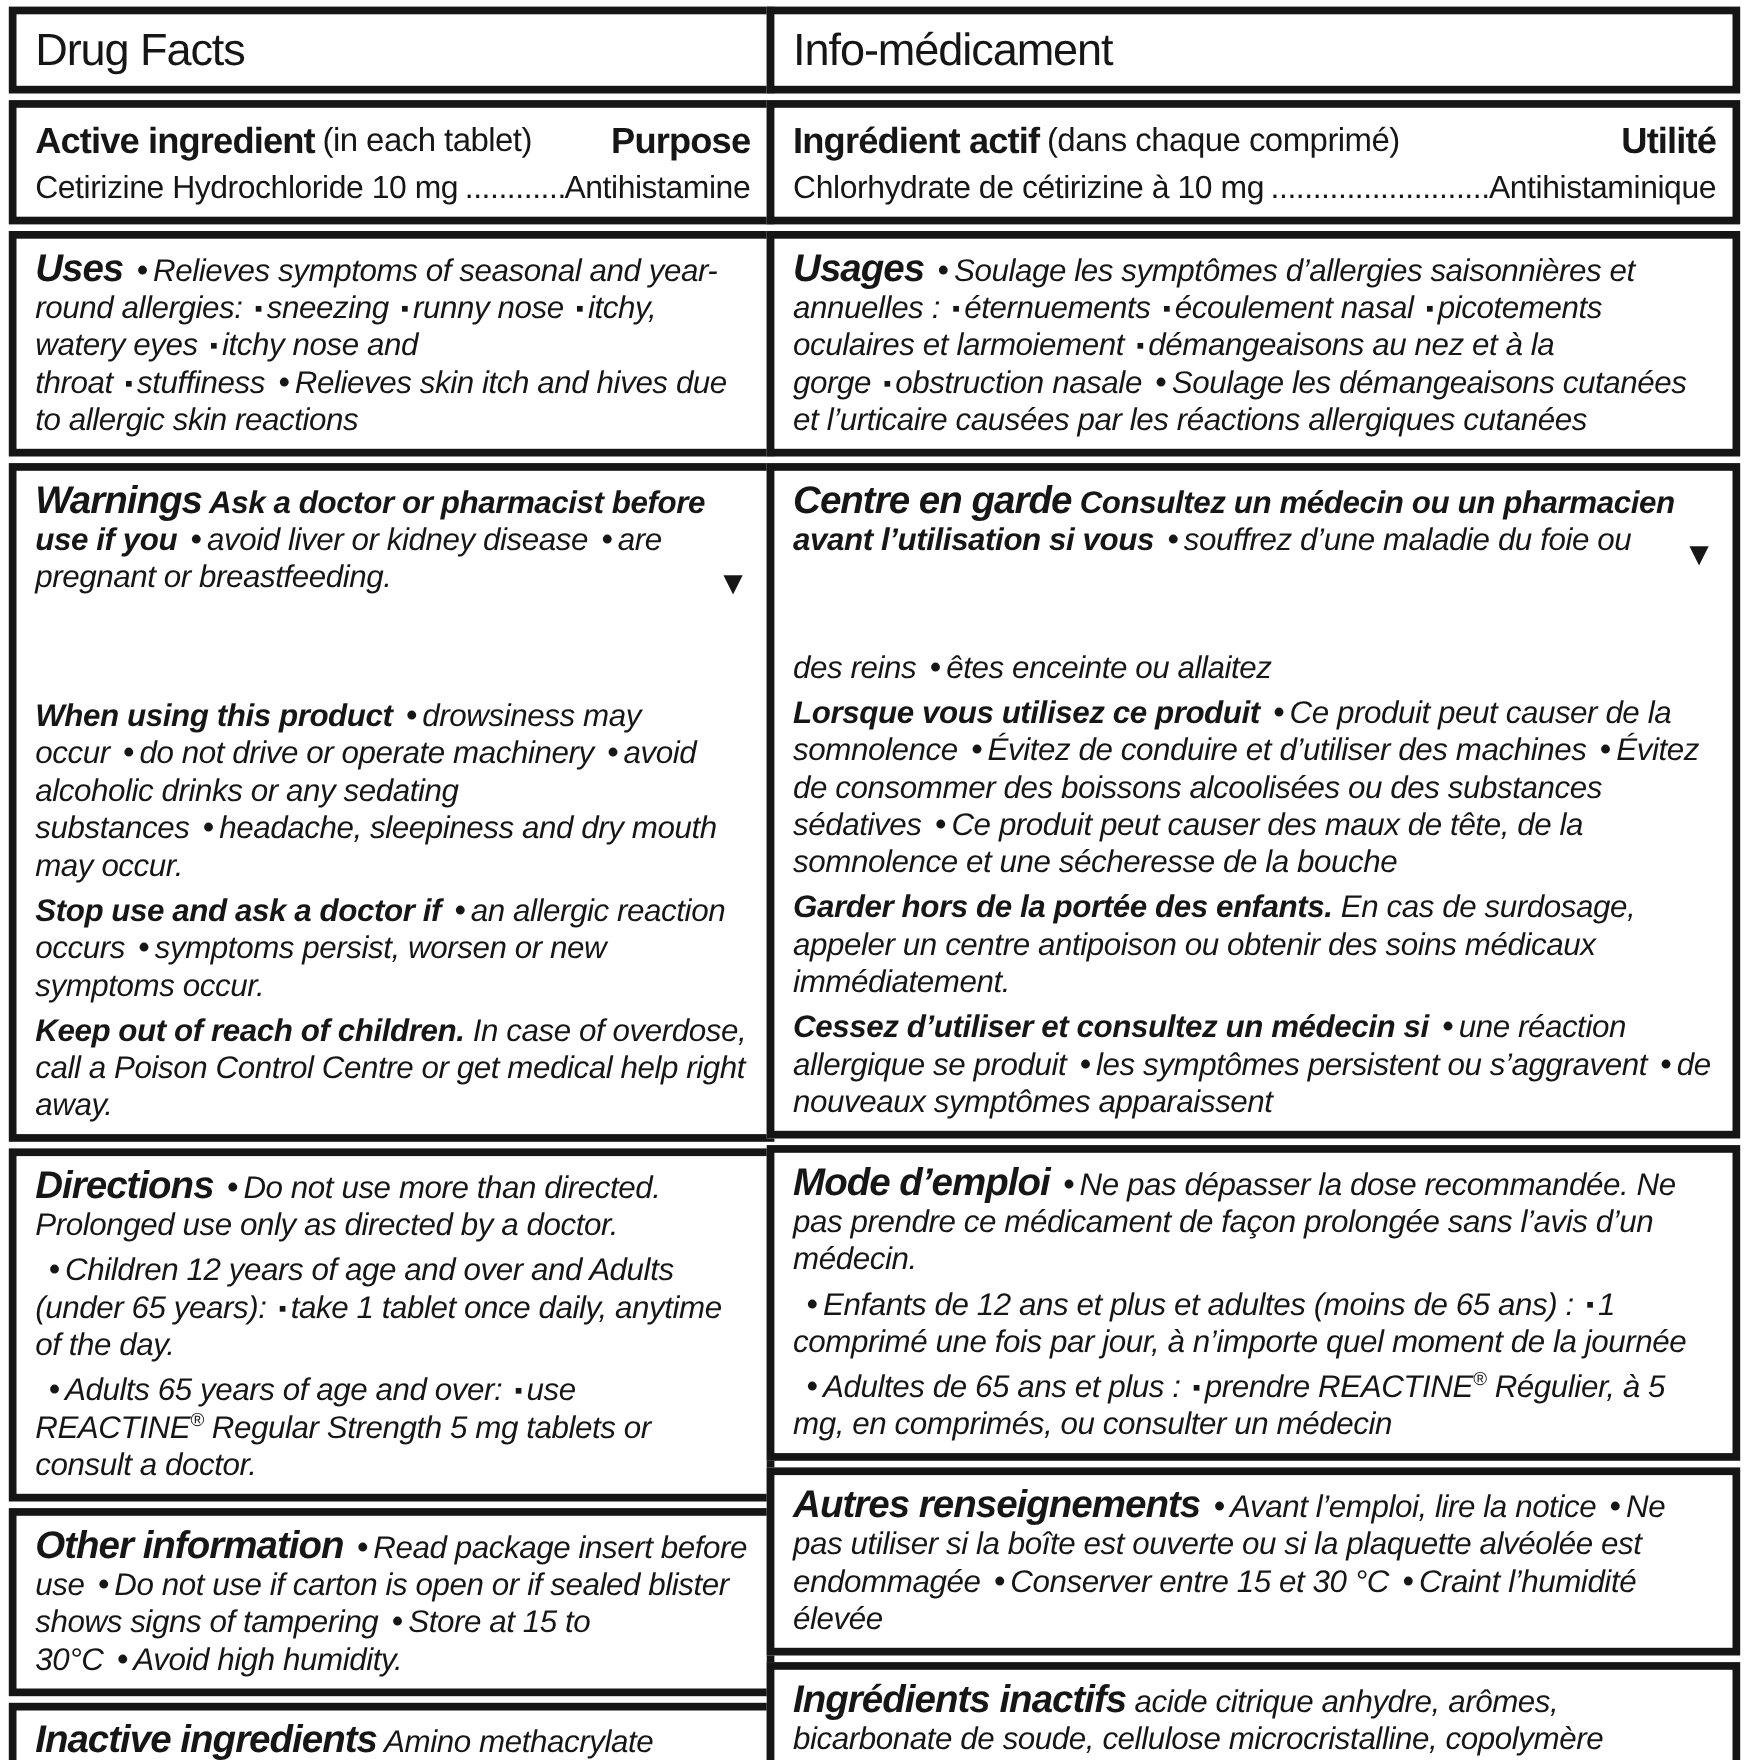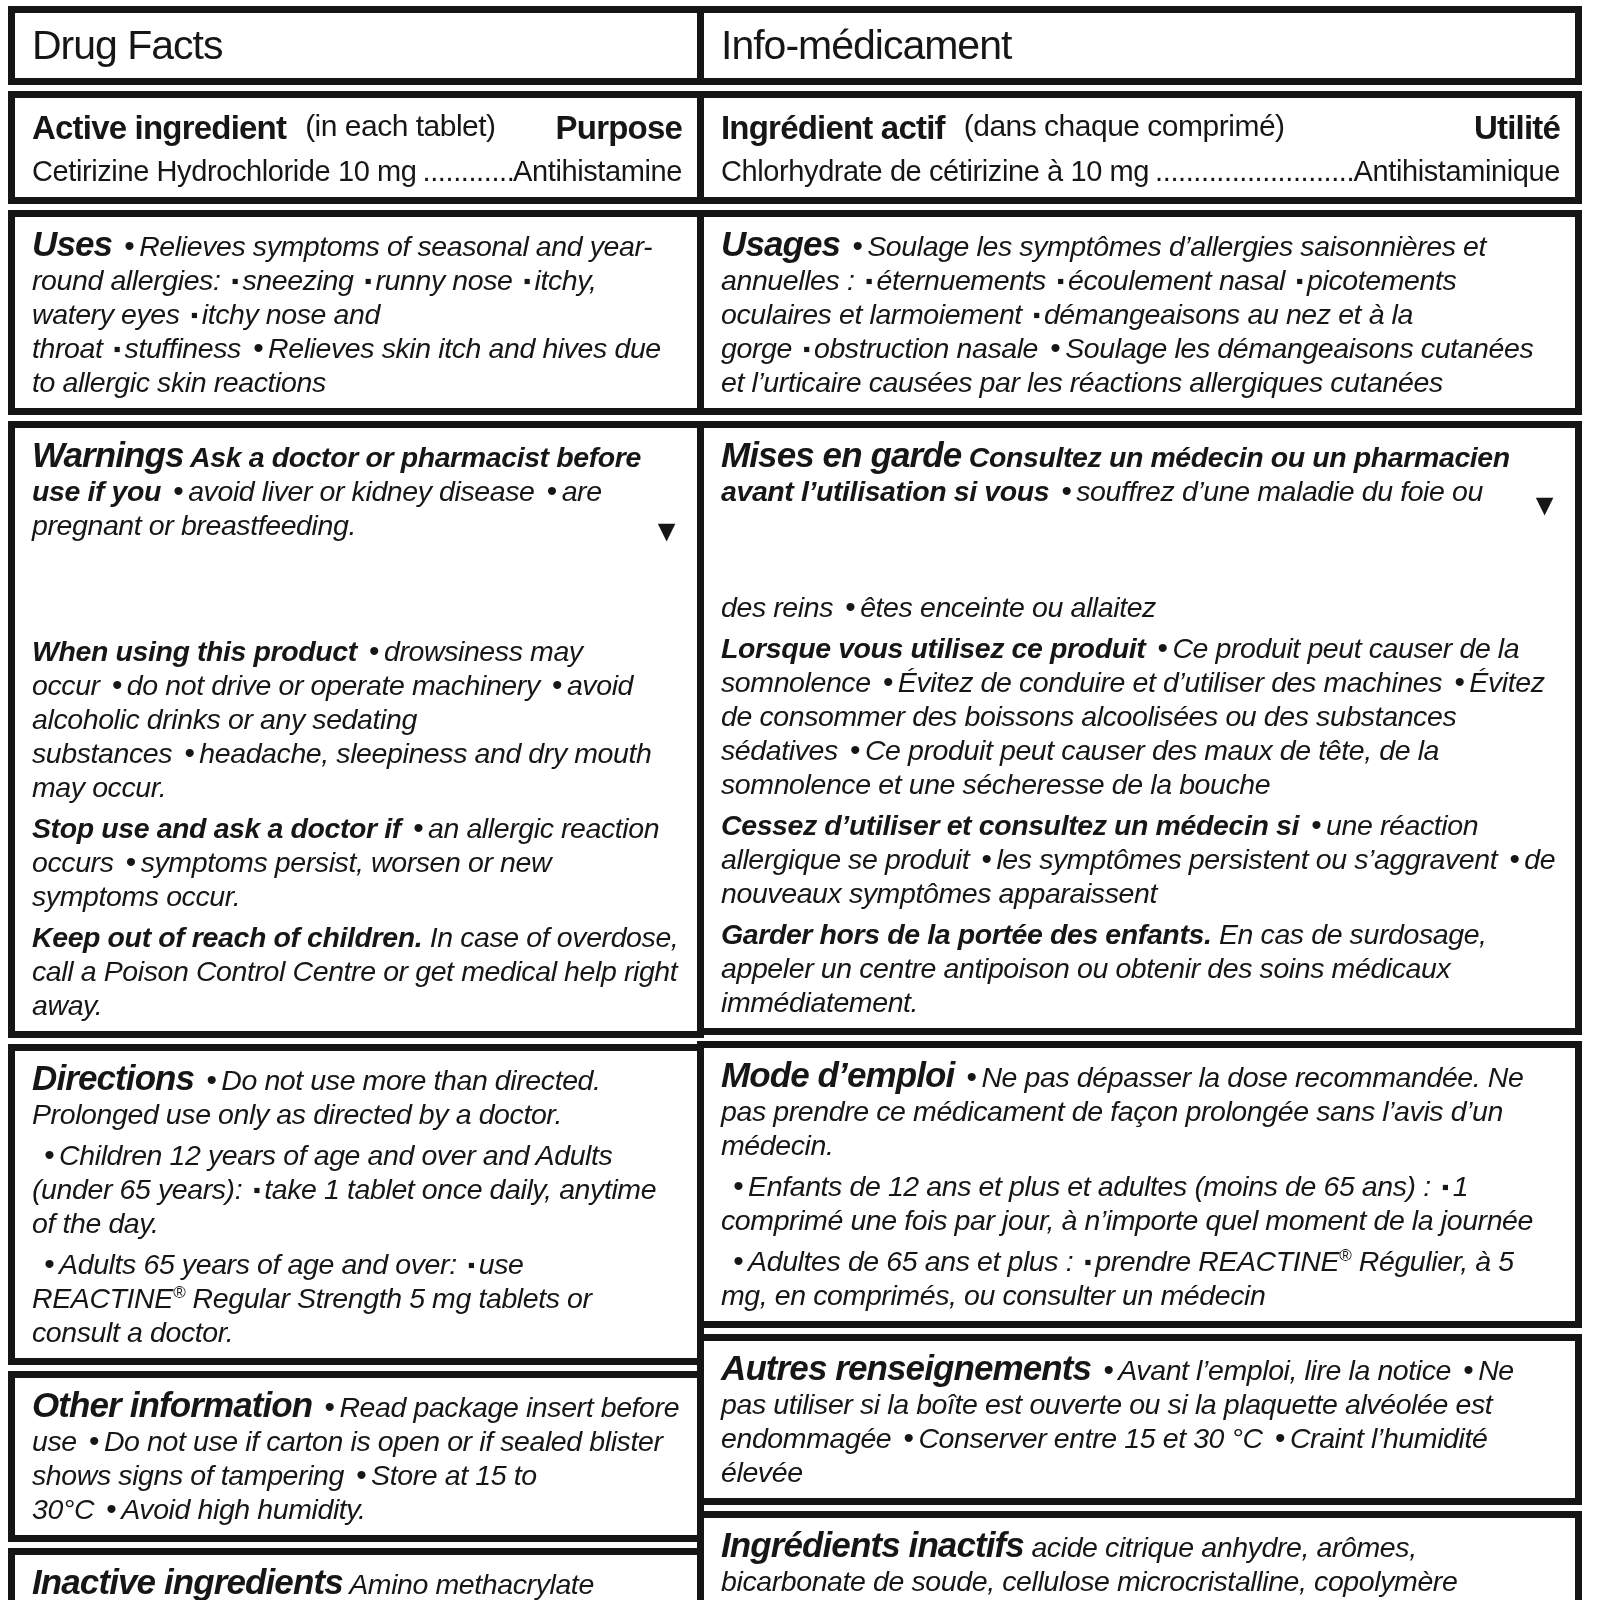--- a/index.html
+++ b/index.html
@@ -46,21 +46,21 @@
   .gap-big{margin-bottom:92px;}
   .gap-big-r{margin-bottom:82px;}
 
   .run-h{font-size:35px;font-weight:700;letter-spacing:-0.9px;line-height:1;}
   .run-b{font-weight:700;}
   .run-n{}
   .run-bu{padding:0 5px 0 12px;font-size:30px;line-height:1;}
   .run-sq{padding:0 4px 0 11px;font-size:21px;line-height:1;vertical-align:2px;}
   .run-sup{vertical-align:super;font-size:17px;line-height:1;}
 
-  .ai-row1{display:flex;align-items:flex-start;font-size:30px;letter-spacing:-0.5px;margin-top:2px;gap:12px;}
+  .ai-row1{display:flex;align-items:center;font-size:30px;letter-spacing:-0.5px;margin-top:2px;}
   .ai-name{font-size:33px;font-weight:700;letter-spacing:-0.8px;white-space:nowrap;}
   .ai-paren{white-space:nowrap;padding-left:7px;}
   .ai-spacer{flex:1;}
   .ai-purpose{font-size:33px;font-weight:700;letter-spacing:-0.8px;white-space:nowrap;}
   .ai-row2{display:flex;align-items:baseline;font-size:29px;letter-spacing:-0.4px;margin-top:8px;}
   .ai-ingredient{white-space:nowrap;}
   .ai-dots{flex:1;overflow:hidden;white-space:nowrap;padding:0 6px;}
   .ai-value{white-space:nowrap;}
 
   .marker{
@@ -141,25 +141,25 @@
       <span class="ai-value">Antihistaminique</span>
     </div>
   </div>
 
   <div class="box rt-usages bodytext">
     <p class="para"><span class="run-h">Usages</span><span class="run-bu">•</span><span class="run-n">Soulage les symptômes d’allergies saisonnières et annuelles :</span><span class="run-sq">▪</span><span class="run-n">éternuements</span><span class="run-sq">▪</span><span class="run-n">écoulement nasal</span><span class="run-sq">▪</span><span class="run-n">picotements oculaires et larmoiement</span><span class="run-sq">▪</span><span class="run-n">démangeaisons au nez et à la gorge</span><span class="run-sq">▪</span><span class="run-n">obstruction nasale</span><span class="run-bu">•</span><span class="run-n">Soulage les démangeaisons cutanées et l’urticaire causées par les réactions allergiques cutanées</span></p>
   </div>
 
   <div class="box rt-mises bodytext">
     <span class="marker marker-right">▼</span>
-    <p class="para gap-big-r"><span class="run-h">Mises en garde</span><span class="run-b"> Consultez un médecin ou un pharmacien avant l’utilisation si vous</span><span class="run-bu">•</span><span class="run-n">souffrez d’une maladie du foie ou</span></p>
+    <p class="para gap-big-r"><span class="run-h">Centre en garde</span><span class="run-b"> Consultez un médecin ou un pharmacien avant l’utilisation si vous</span><span class="run-bu">•</span><span class="run-n">souffrez d’une maladie du foie ou</span></p>
     <p class="para"><span class="run-n">des reins</span><span class="run-bu">•</span><span class="run-n">êtes enceinte ou allaitez</span></p>
     <p class="para"><span class="run-b">Lorsque vous utilisez ce produit</span><span class="run-bu">•</span><span class="run-n">Ce produit peut causer de la somnolence</span><span class="run-bu">•</span><span class="run-n">Évitez de conduire et d’utiliser des machines</span><span class="run-bu">•</span><span class="run-n">Évitez de consommer des boissons alcoolisées ou des substances sédatives</span><span class="run-bu">•</span><span class="run-n">Ce produit peut causer des maux de tête, de la somnolence et une sécheresse de la bouche</span></p>
+    <p class="para"><span class="run-b">Garder hors de la portée des enfants.</span><span class="run-n"> En cas de surdosage, appeler un centre antipoison ou obtenir des soins médicaux immédiatement.</span></p>
     <p class="para"><span class="run-b">Cessez d’utiliser et consultez un médecin si</span><span class="run-bu">•</span><span class="run-n">une réaction allergique se produit</span><span class="run-bu">•</span><span class="run-n">les symptômes persistent ou s’aggravent</span><span class="run-bu">•</span><span class="run-n">de nouveaux symptômes apparaissent</span></p>
-    <p class="para"><span class="run-b">Garder hors de la portée des enfants.</span><span class="run-n"> En cas de surdosage, appeler un centre antipoison ou obtenir des soins médicaux immédiatement.</span></p>
   </div>
 
   <div class="box rt-mode bodytext">
     <p class="para"><span class="run-h">Mode d’emploi</span><span class="run-bu">•</span><span class="run-n">Ne pas dépasser la dose recommandée. Ne pas prendre ce médicament de façon prolongée sans l’avis d’un médecin.</span></p>
     <p class="para"><span class="run-bu">•</span><span class="run-n">Enfants de 12 ans et plus et adultes (moins de 65 ans) :</span><span class="run-sq">▪</span><span class="run-n">1 comprimé une fois par jour, à n’importe quel moment de la journée</span></p>
     <p class="para"><span class="run-bu">•</span><span class="run-n">Adultes de 65 ans et plus :</span><span class="run-sq">▪</span><span class="run-n">prendre REACTINE</span><span class="run-sup">®</span><span class="run-n"> Régulier, à 5 mg, en comprimés, ou consulter un médecin</span></p>
   </div>
 
   <div class="box rt-autres bodytext">
     <p class="para"><span class="run-h">Autres renseignements</span><span class="run-bu">•</span><span class="run-n">Avant l’emploi, lire la notice</span><span class="run-bu">•</span><span class="run-n">Ne pas utiliser si la boîte est ouverte ou si la plaquette alvéolée est endommagée</span><span class="run-bu">•</span><span class="run-n">Conserver entre 15 et 30 °C</span><span class="run-bu">•</span><span class="run-n">Craint l’humidité élevée</span></p>

